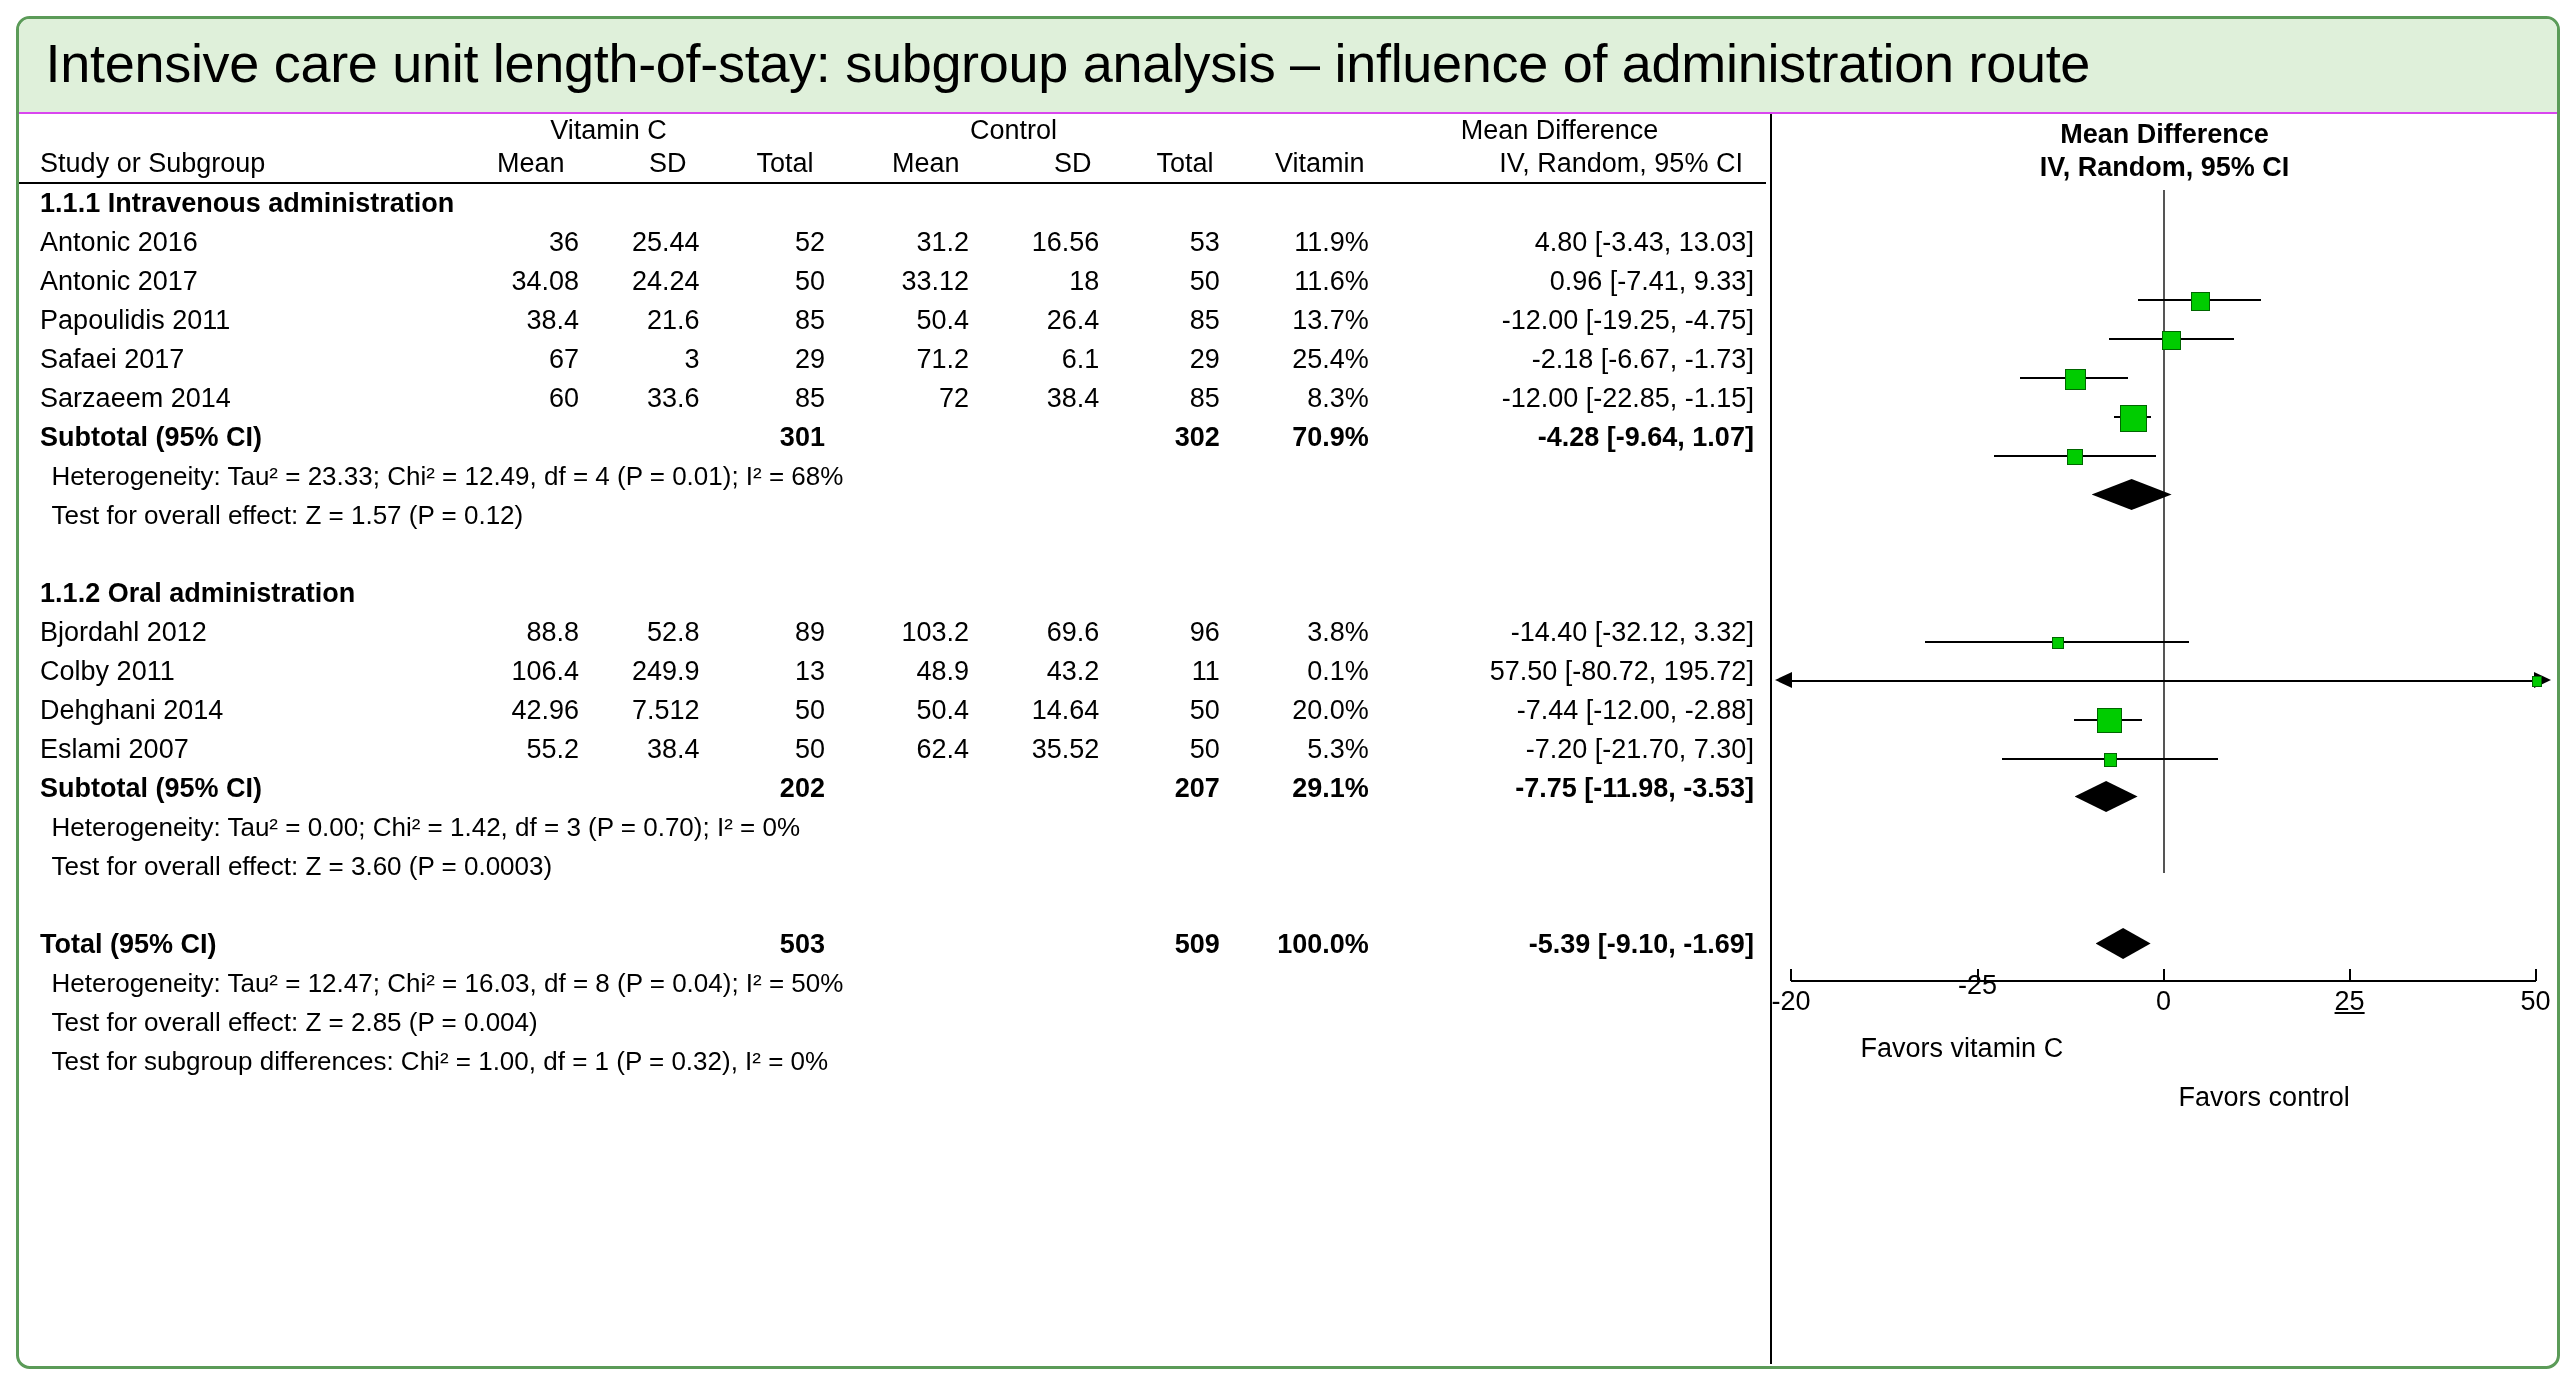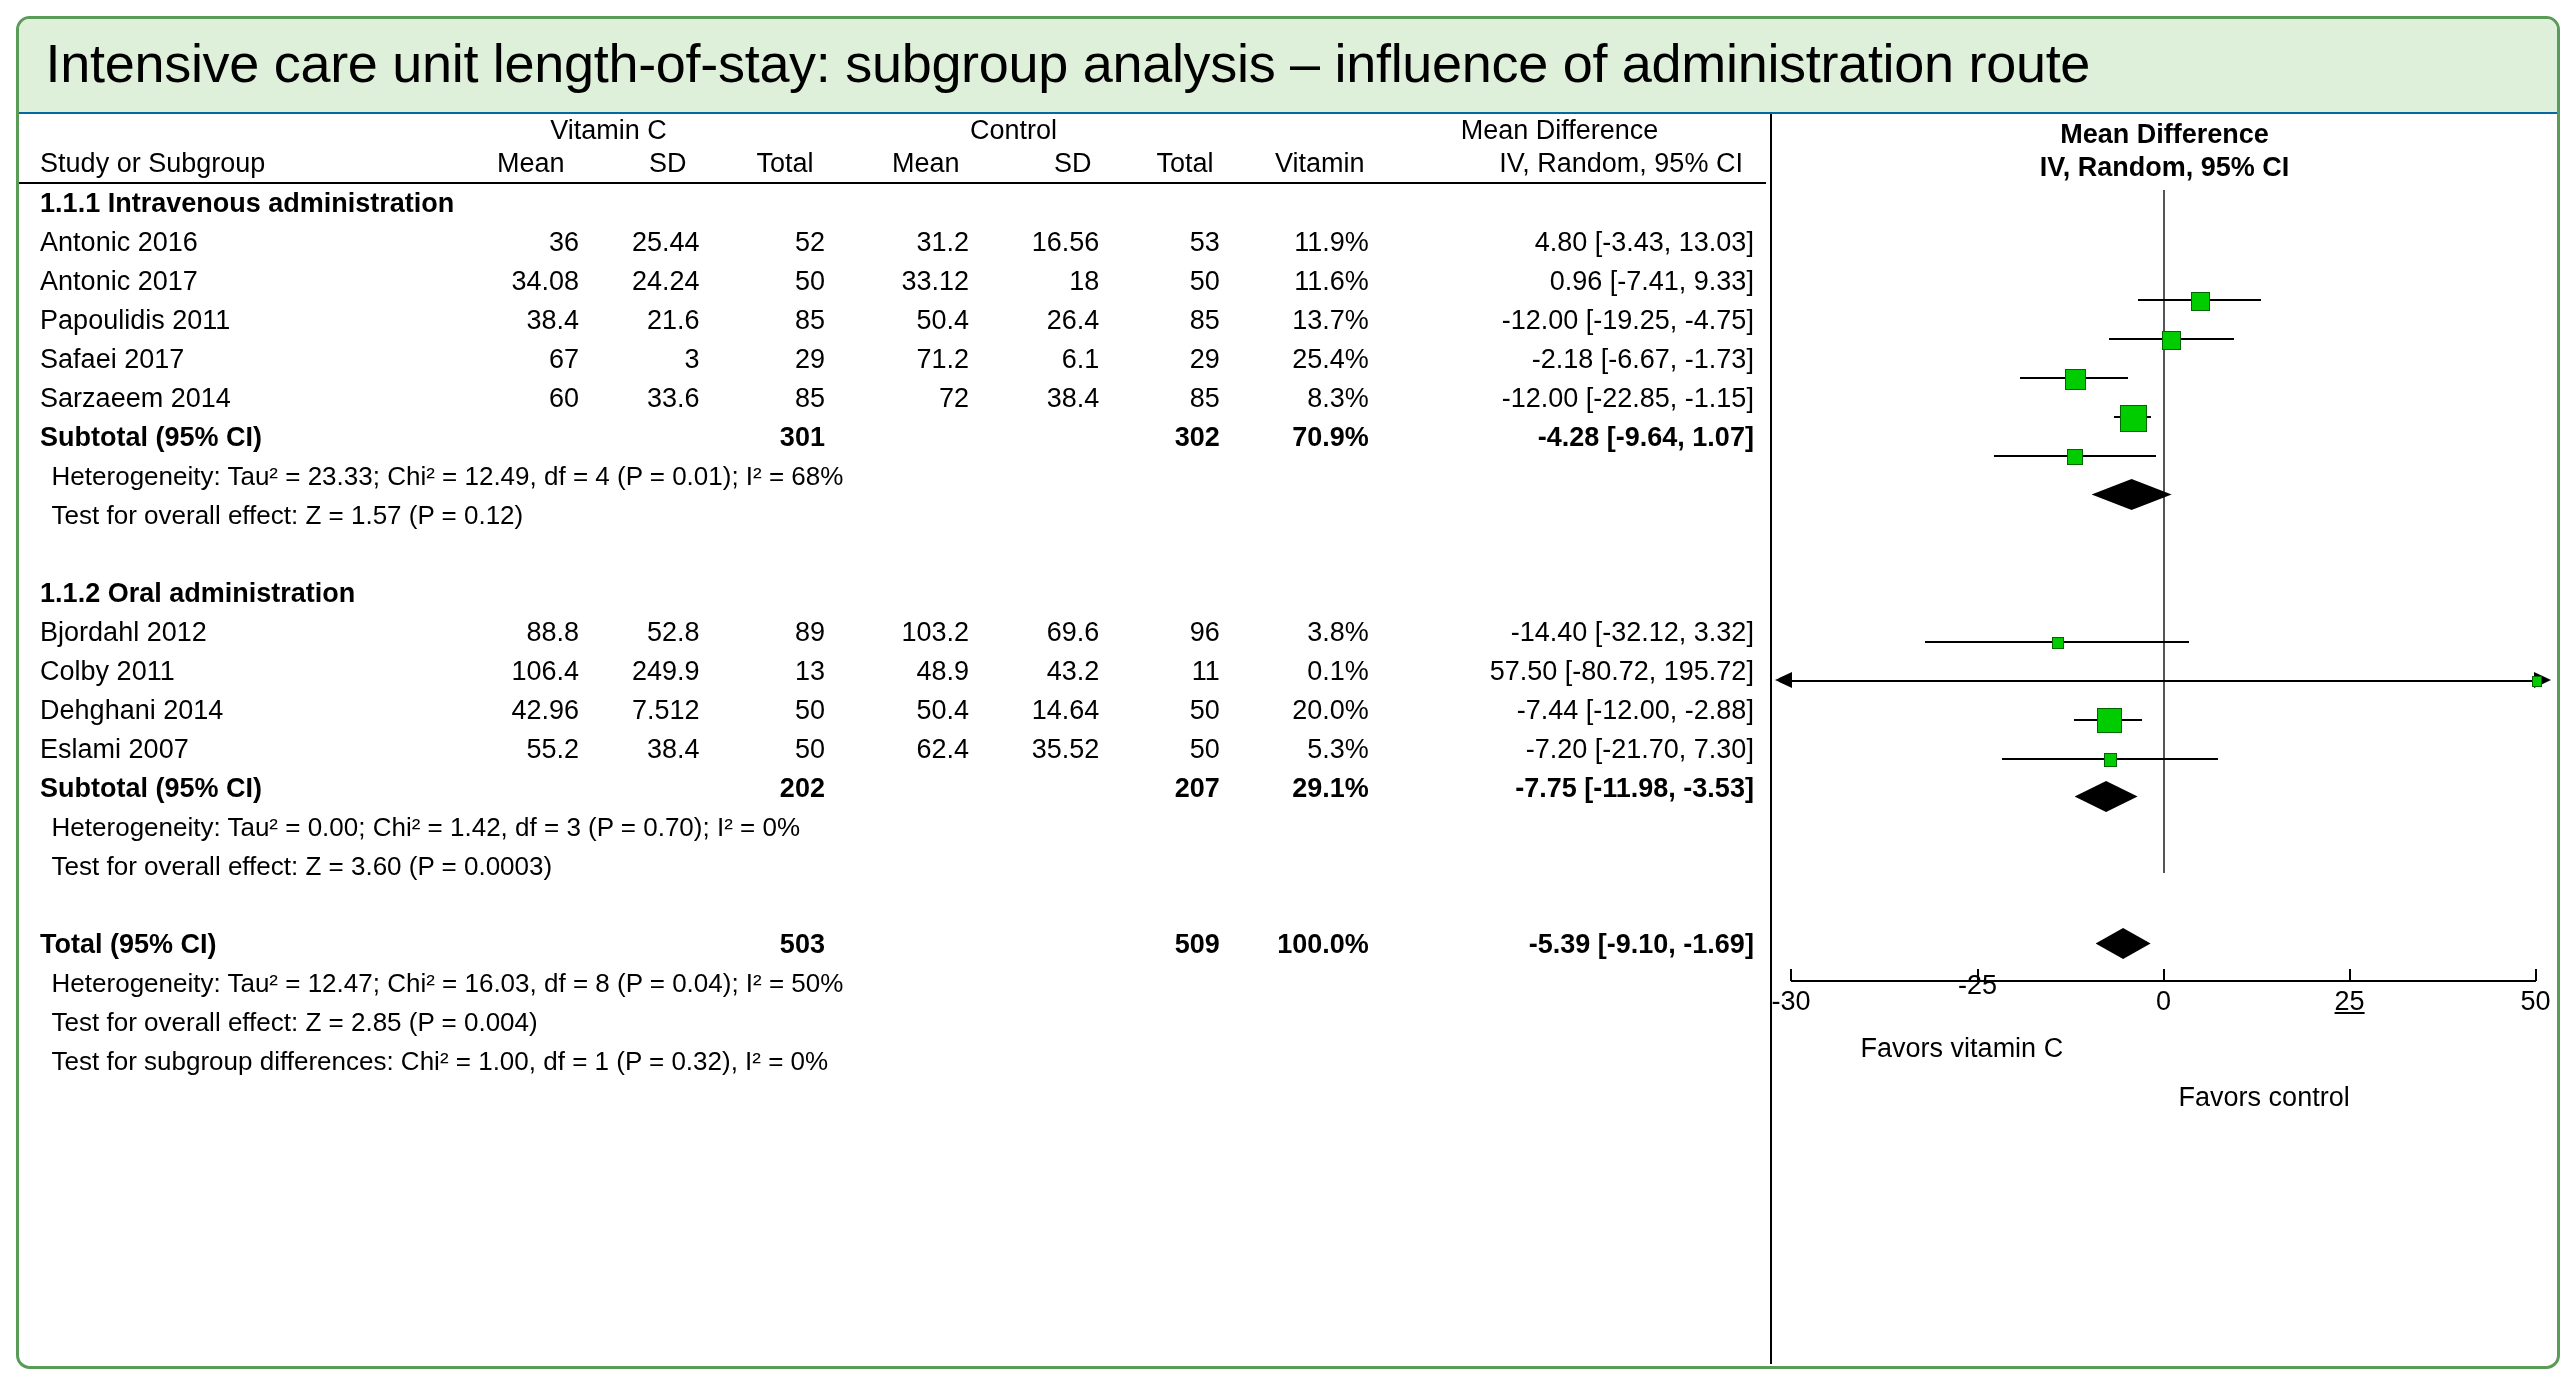--- a/index.html
+++ b/index.html
@@ -18,21 +18,21 @@
     overflow:hidden;
     background:#fff;
   }
   .title-bar{
     background:#dff0da;
     padding:13.7px 27px 17.6px 27px;
     font-size:54px;
     color:#000;
     letter-spacing:-0.3px;
     white-space:nowrap;
-    border-bottom:2px solid #0369a1;
+    border-bottom:2px solid #d946ef;
   }
   .plot{
     position:relative;
     width:100%;
     height:calc(100% - 98px);
     box-sizing:border-box;
   }
   
   .tbl{
     position:absolute;left:0;top:0;
@@ -311,21 +311,21 @@
             <div class="arrow-r" style="left: 762px; top: 482px;"></div>
             <div class="marker" style="left: 760px; top: 486px; width: 8.8px; height: 8.8px; background: rgb(0, 204, 0);"></div>
             <div class="ci" style="left: 302px; top: 529px; width: 68px;"></div>
             <div class="marker" style="left: 325px; top: 518px; width: 23px; height: 23px; background: rgb(0, 204, 0);"></div>
             <div class="ci" style="left: 230px; top: 568px; width: 216px;"></div>
             <div class="marker" style="left: 332px; top: 563px; width: 11.7px; height: 11.7px; background: rgb(0, 204, 0);"></div>
             <div class="diamond" style="left: 303px; top: 591px; width: 63px; height: 31px; clip-path: polygon(0% 50%, 50% 0%, 100% 50%, 50% 100%);"></div>
             <div class="diamond" style="left: 324px; top: 738px; width: 55px; height: 31px; clip-path: polygon(0% 50%, 50% 0%, 100% 50%, 50% 100%);"></div>
             <div class="axis" style="top: 790px; left: 19.5px; width: 745px;"></div>
             <div class="tick" style="left: 18.5px; top: 779px;"></div>
-            <div class="ticklbl" style="left: 19.5px; top: 796px;">-30</div>
+            <div class="ticklbl" style="left: 19.5px; top: 796px;">-20</div>
             <div class="tick" style="left: 205px; top: 779px;"></div>
             <div class="ticklbl" style="left: 206px; top: 780px;">-25</div>
             <div class="tick" style="left: 391px; top: 779px;"></div>
             <div class="ticklbl" style="left: 392px; top: 796px;">0</div>
             <div class="tick" style="left: 577px; top: 779px;"></div>
             <div class="ticklbl" style="left: 578px; top: 796px; text-decoration: underline;">25</div>
             <div class="tick" style="left: 763px; top: 779px;"></div>
             <div class="ticklbl" style="left: 764px; top: 796px;">50</div>
             <div class="favors" style="left: 89px; top: 843px;">Favors vitamin C</div>
             <div class="favors" style="left: 407px; top: 892px;">Favors control</div>

